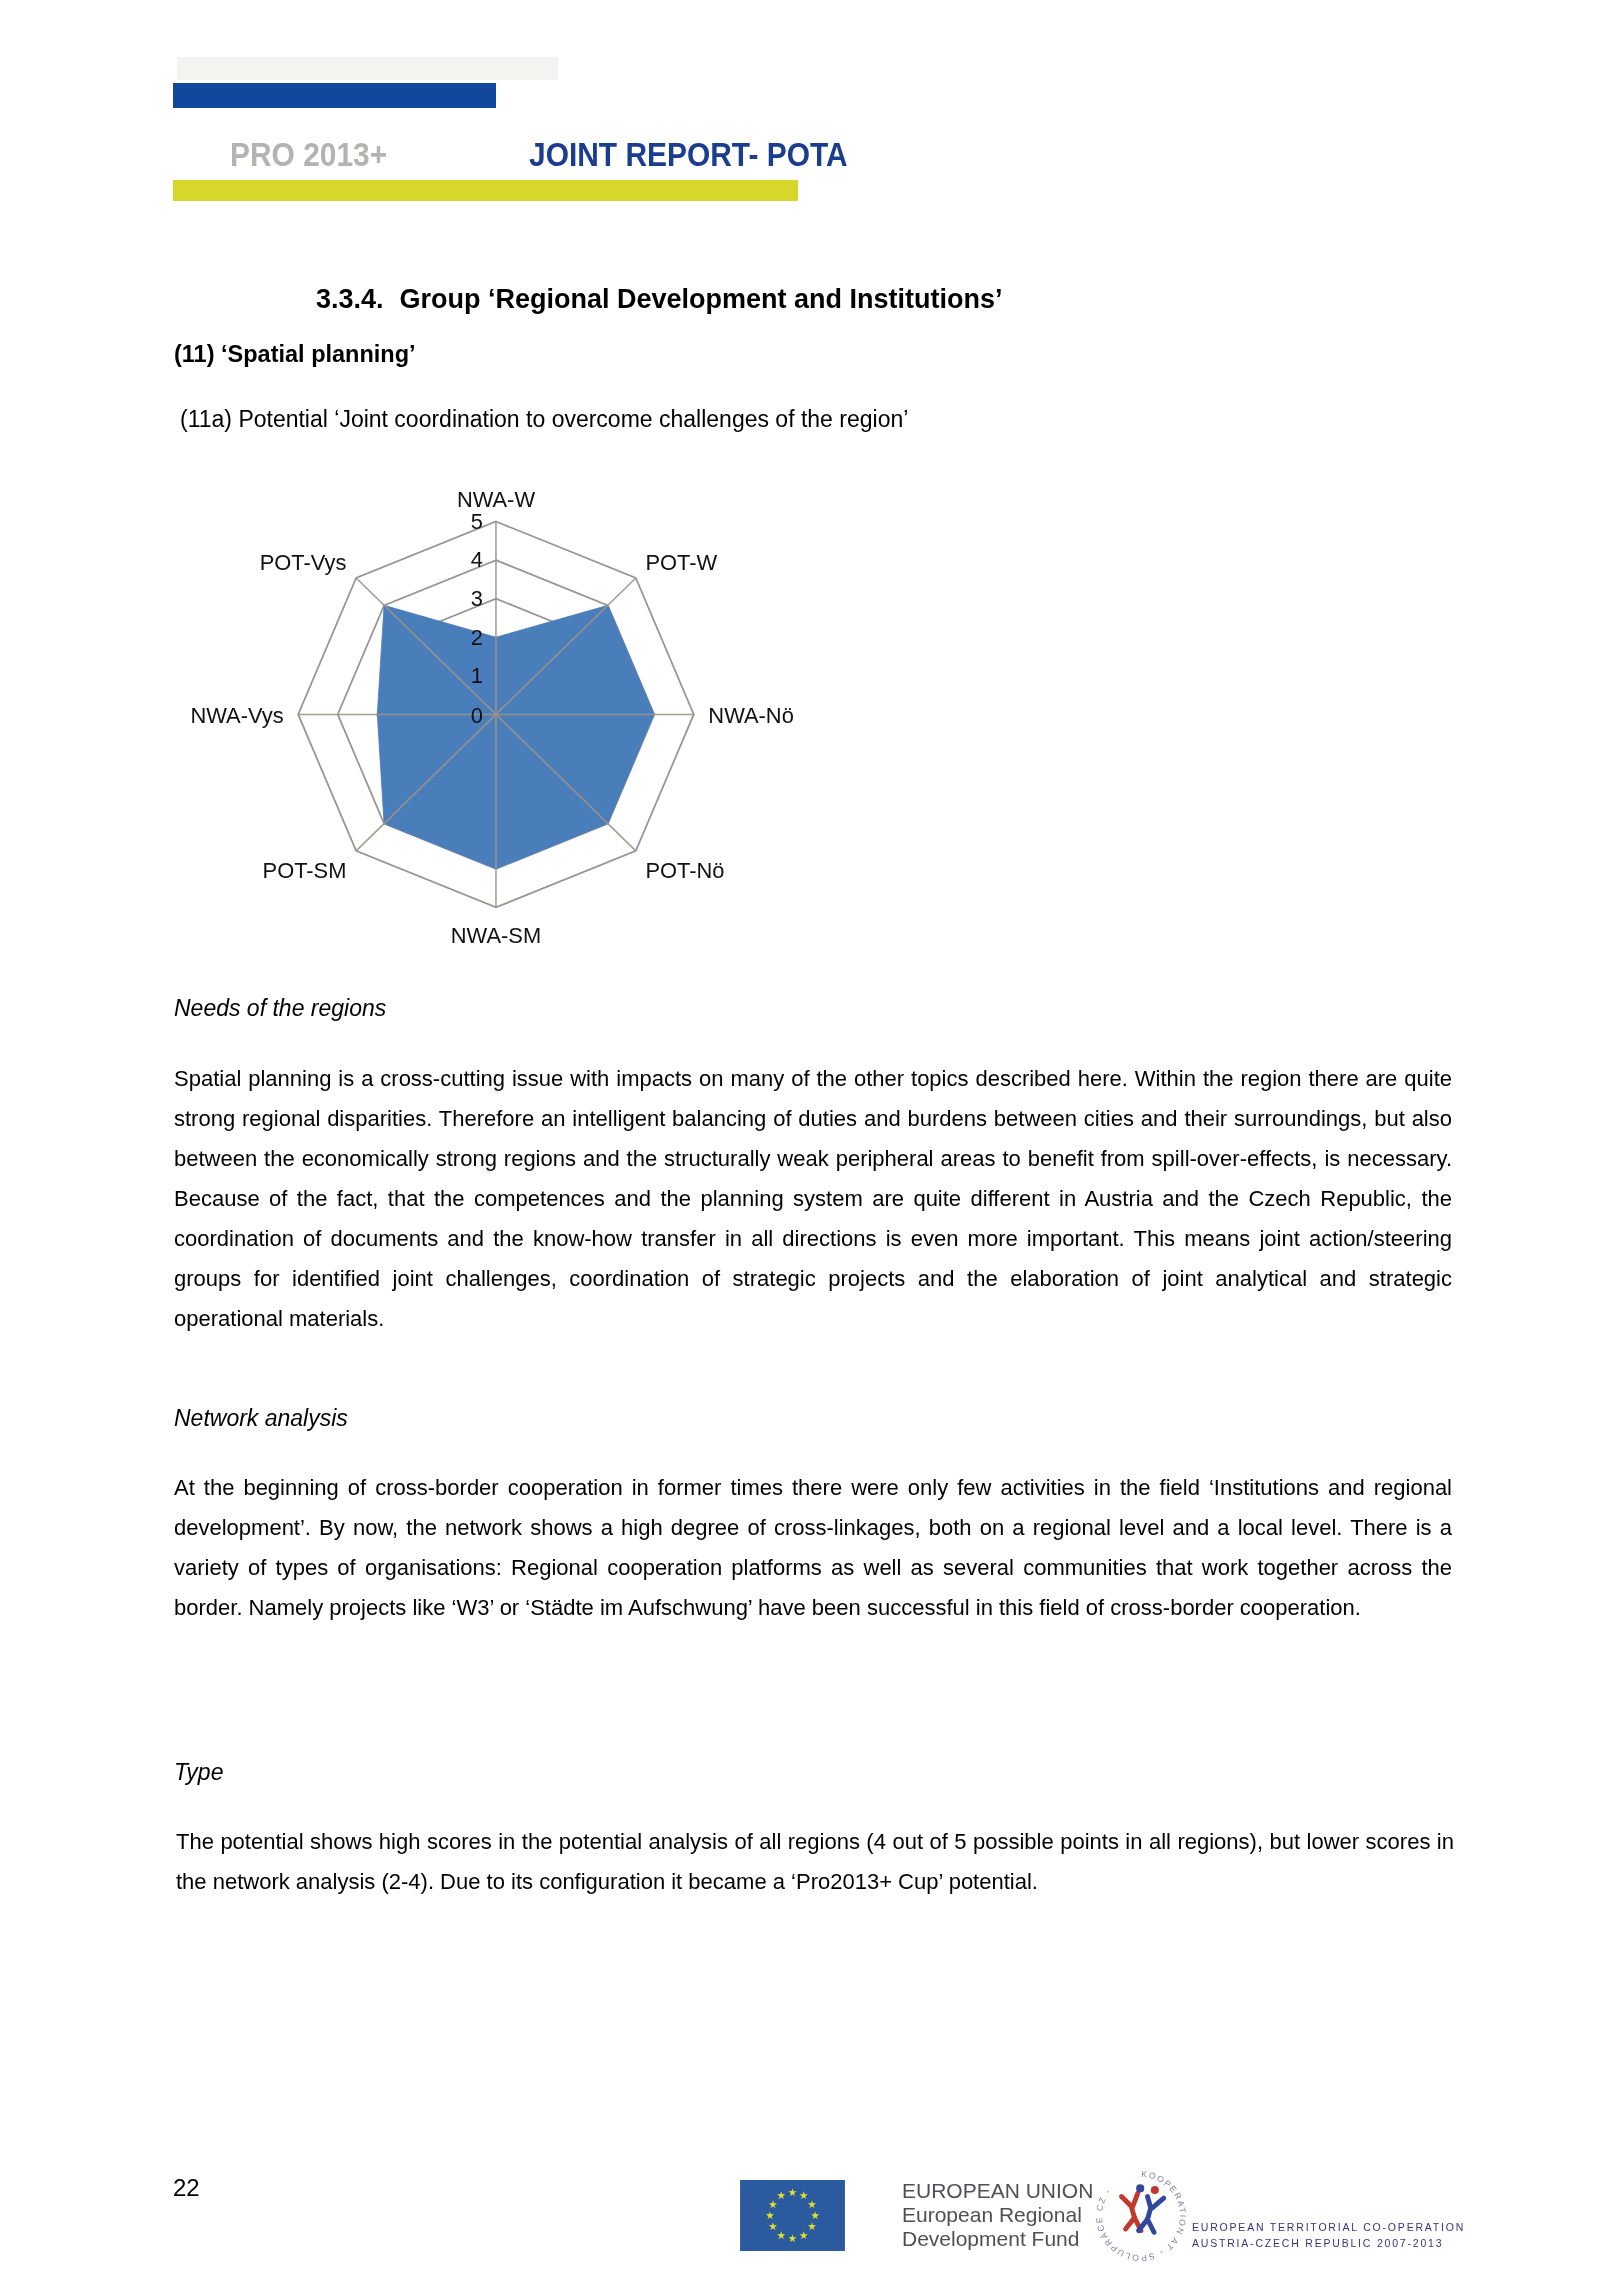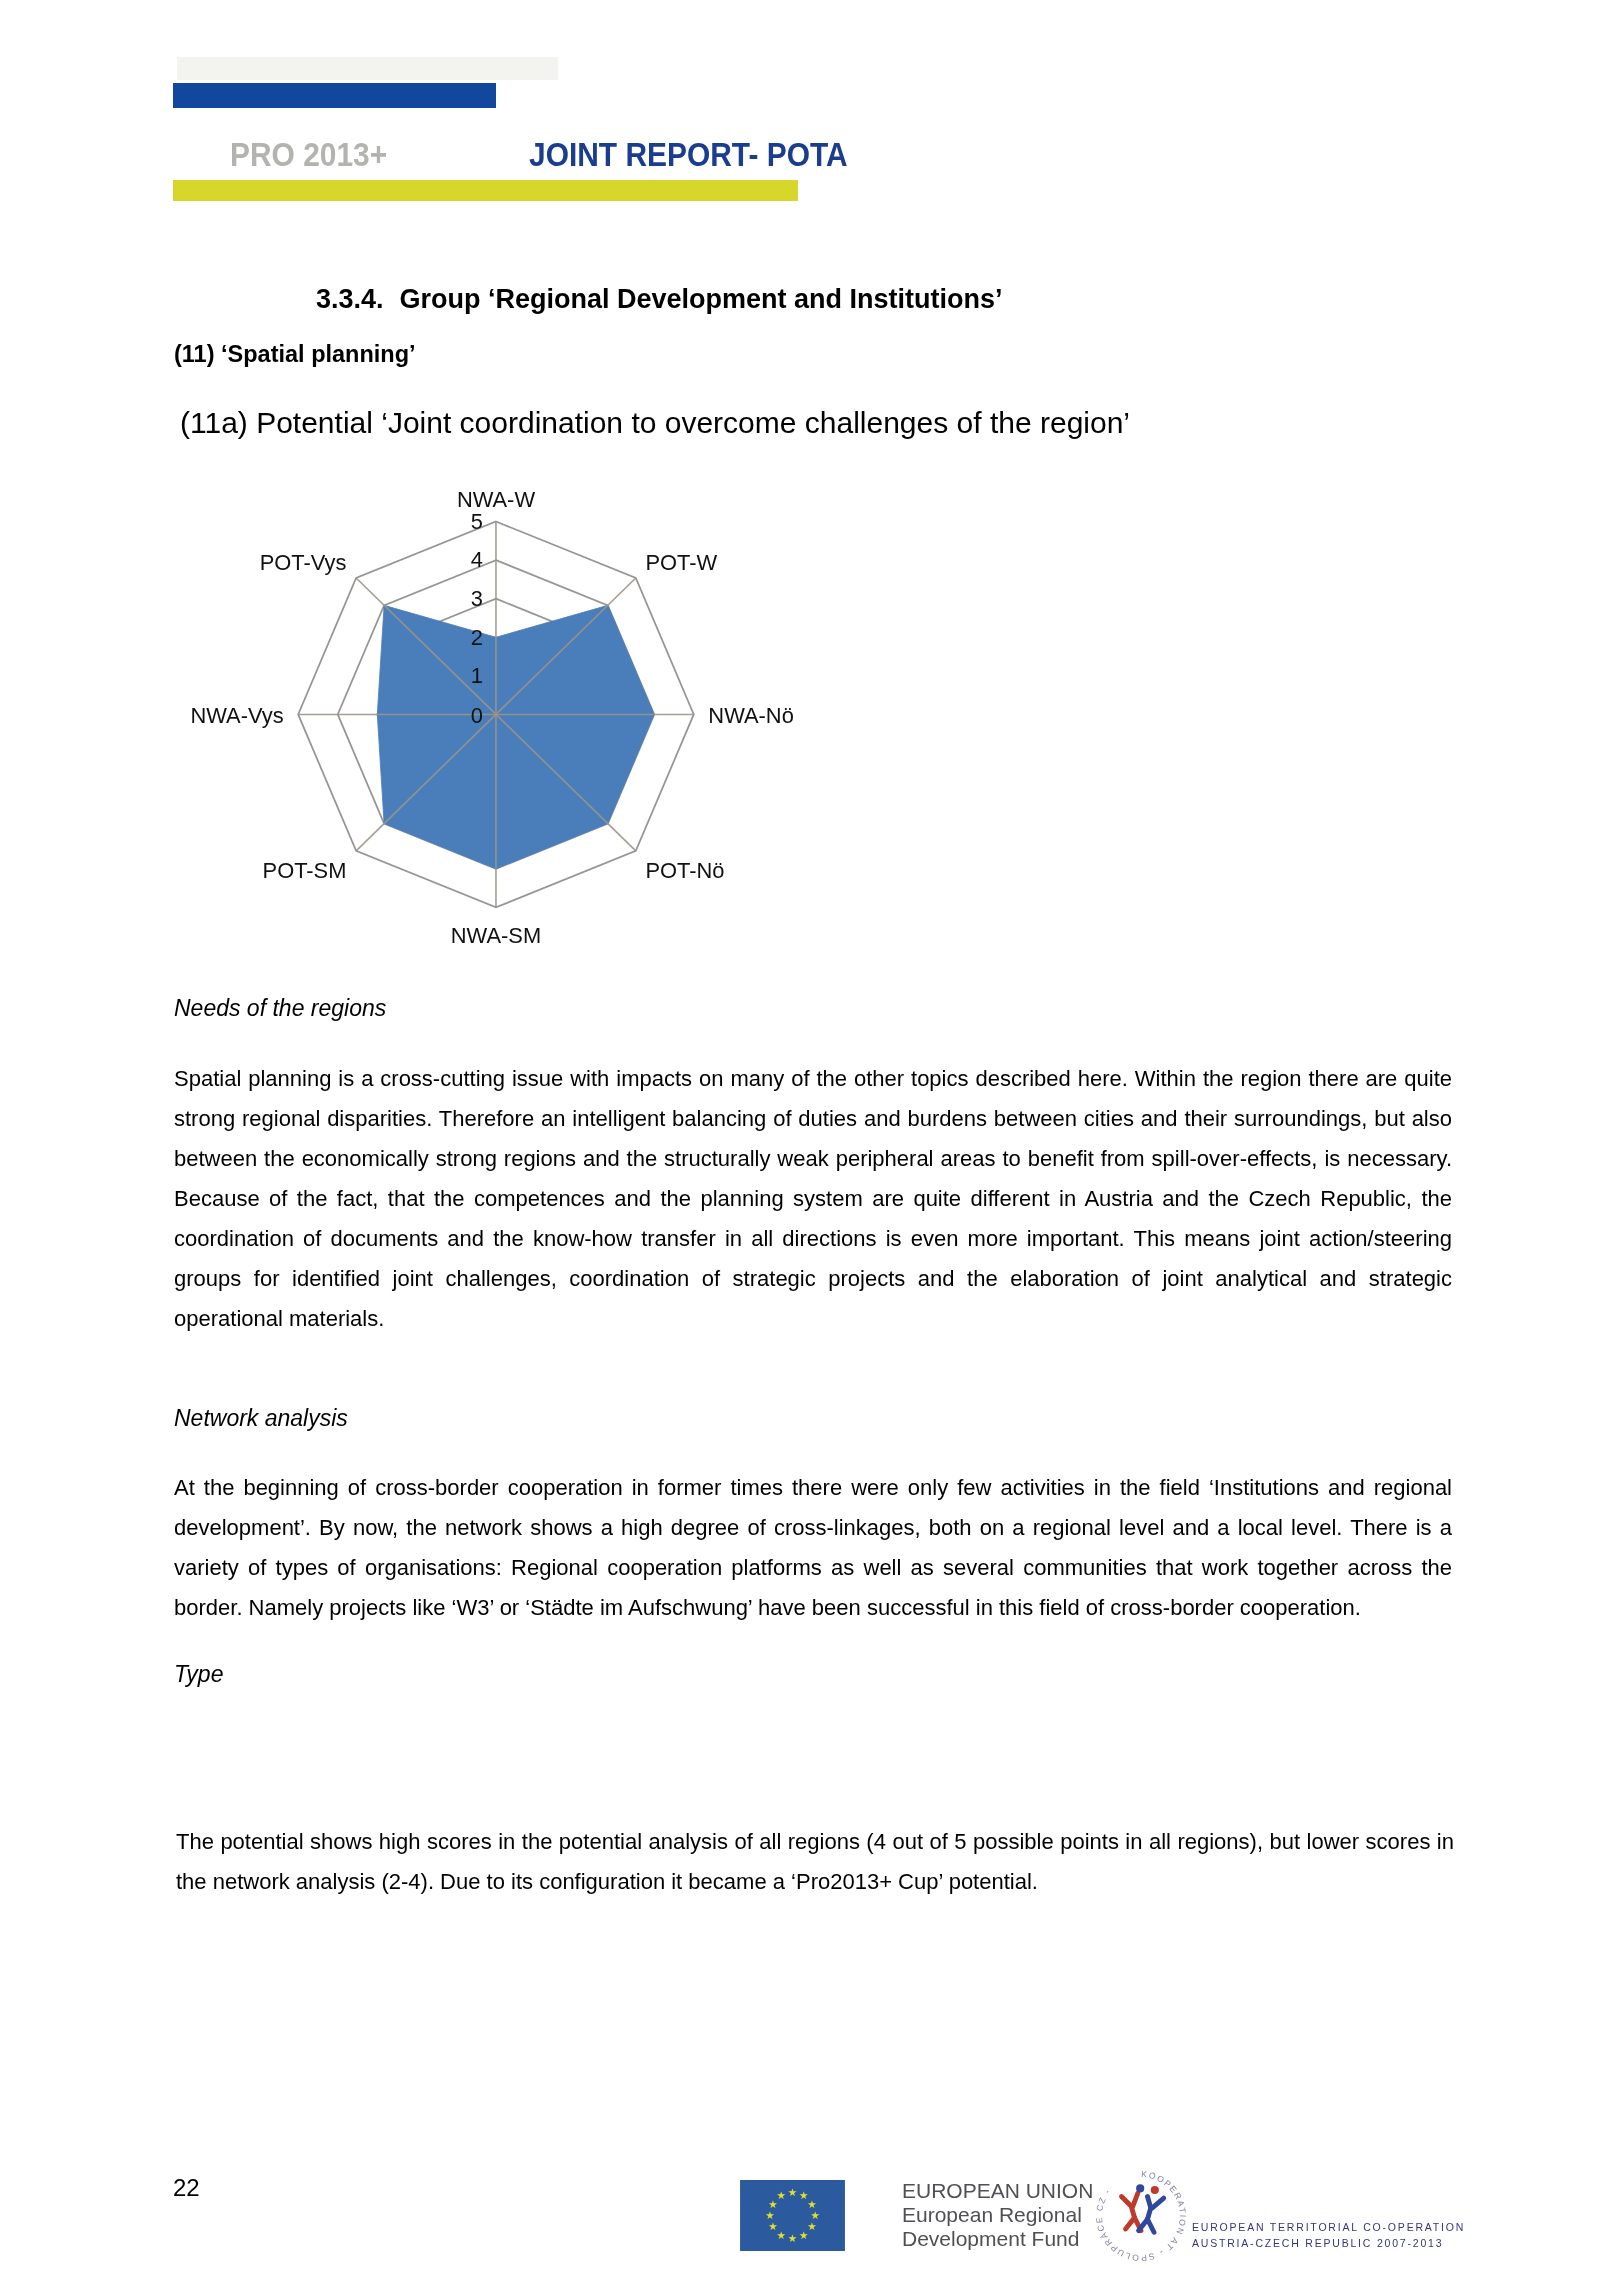--- a/index.html
+++ b/index.html
@@ -18,21 +18,21 @@
     transform:scaleX(0.88);transform-origin:left top;white-space:nowrap;
   }
   .report-title{
     font-size:34px;font-weight:bold;color:#1b3d8f;
     transform:scaleX(0.88);transform-origin:left top;white-space:nowrap;
   }
   
   .h-section{font-size:27px;font-weight:bold;white-space:nowrap;}
   .h-section .gap{display:inline-block;width:16px;}
   .h-sub{font-size:23.5px;font-weight:bold;white-space:nowrap;}
-  .h-potential{font-size:30px;white-space:nowrap;}
+  .h-potential{font-size:23px;white-space:nowrap;}
   
   .sec-title{font-size:23px;font-style:italic;white-space:nowrap;text-align:right;}
   .para{
     width:1278px;text-align:justify;font-size:22px;line-height:40px;
     text-justify:inter-word;
   }
   
   .page-number{font-size:24px;}
   .eu-text div{font-size:21px;line-height:24px;color:#4f5054;white-space:nowrap;}
   .coop-text .l1,.coop-text .l2{
@@ -93,21 +93,21 @@
         <text x="227.5" y="116.7" text-anchor="end" font-size="27" fill="#111111">POT-Vys</text>
       </svg>
   </div>
 
   <div class="abs sec-title" style="left:174px;top:995px;">Needs of the regions</div>
   <div class="abs para" style="left:174px;top:1059px;">Spatial planning is a cross-cutting issue with impacts on many of the other topics described here. Within the region there are quite strong regional disparities. Therefore an intelligent balancing of duties and burdens between cities and their surroundings, but also between the economically strong regions and the structurally weak peripheral areas to benefit from spill-over-effects, is necessary. Because of the fact, that the competences and the planning system are quite different in Austria and the Czech Republic, the coordination of documents and the know-how transfer in all directions is even more important. This means joint action/steering groups for identified joint challenges, coordination of strategic projects and the elaboration of joint analytical and strategic operational materials.</div>
 
   <div class="abs sec-title" style="left:174px;top:1405px;">Network analysis</div>
   <div class="abs para" style="left:174px;top:1468px;">At the beginning of cross-border cooperation in former times there were only few activities in the field ‘Institutions and regional development’. By now, the network shows a high degree of cross-linkages, both on a regional level and a local level. There is a variety of types of organisations: Regional cooperation platforms as well as several communities that work together across the border. Namely projects like ‘W3’ or ‘Städte im Aufschwung’ have been successful in this field of cross-border cooperation.</div>
 
-  <div class="abs sec-title" style="left:174px;top:1661px;">Type</div>
+  <div class="abs sec-title" style="left:174px;top:1759px;">Type</div>
   <div class="abs para" style="left:176px;top:1822px;">The potential shows high scores in the potential analysis of all regions (4 out of 5 possible points in all regions), but lower scores in the network analysis (2-4). Due to its configuration it became a ‘Pro2013+ Cup’ potential.</div>
 
   <div class="abs page-number" style="left:173px;top:2174px;">22</div>
 
   <div class="abs" style="left:740px;top:2180px;">
     <svg width="105" height="71" viewBox="0 0 130 88">
         <rect x="0" y="0" width="130" height="88" fill="#2b5a9e"></rect>
         <text x="65.0" y="16.0" text-anchor="middle" dominant-baseline="central" font-size="13" fill="#dfe02c">★</text>
         <text x="79.0" y="19.8" text-anchor="middle" dominant-baseline="central" font-size="13" fill="#dfe02c">★</text>
         <text x="89.2" y="30.0" text-anchor="middle" dominant-baseline="central" font-size="13" fill="#dfe02c">★</text>

